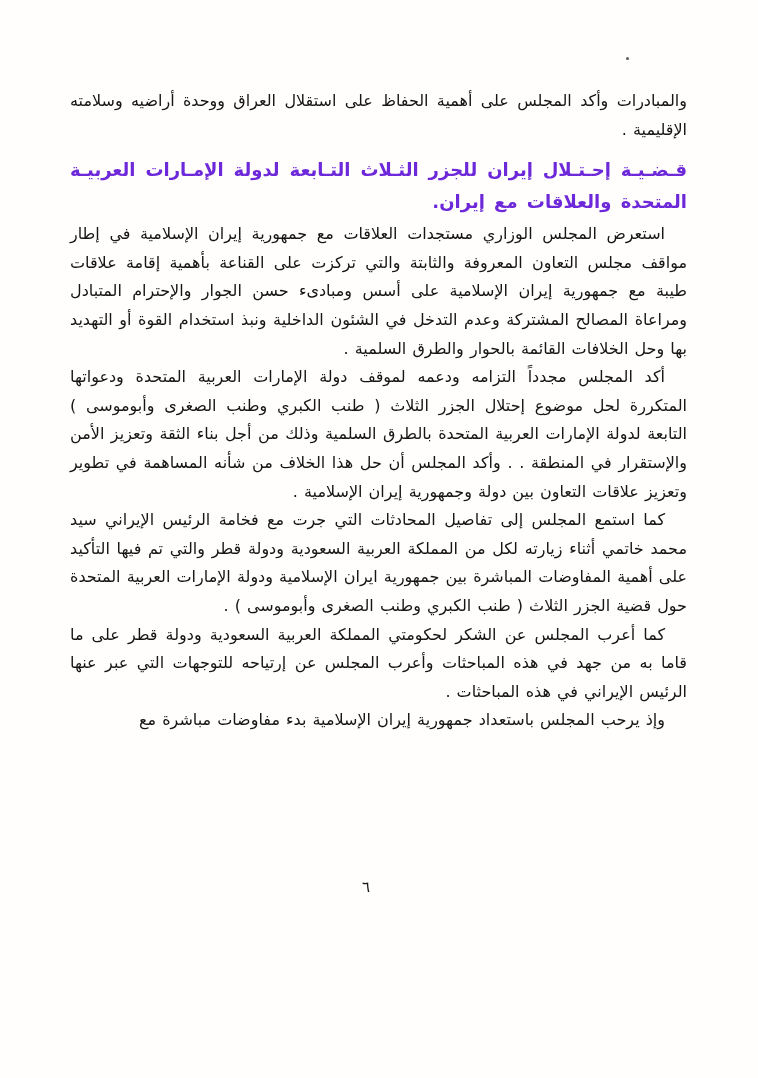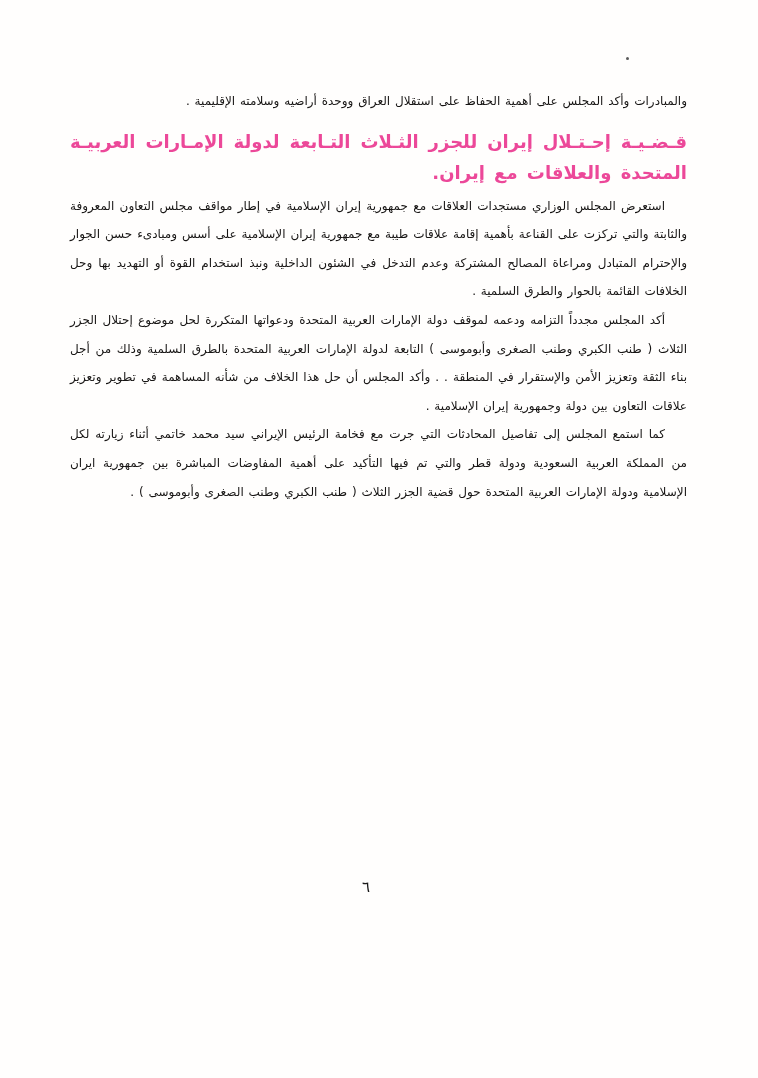--- a/index.html
+++ b/index.html
@@ -21,34 +21,34 @@
   }
   .text-column {
     position: absolute;
     top: 87px;
     right: 71px;
     width: 617px;
     text-align: justify;
   }
   .para {
     margin: 0;
-    font-size: 12px;
+    font-size: 16px;
     line-height: 28.6px;
     text-indent: 22px;
     word-spacing: 1px;
   }
   .para.no-indent { text-indent: 0; }
   .heading {
     margin: 10px 0 3px 0;
     font-size: 18px;
     font-weight: 700;
     line-height: 31.5px;
     word-spacing: 3px;
     text-align: justify;
-    color: #ec4899;
+    color: #6d28d9;
   }
   .page-number {
     position: absolute;
     top: 878px;
     left: 362px;
     font-size: 15px;
     color: #1a1a1a;
   }
   .artifact-dot {
     position: absolute;
@@ -73,19 +73,21 @@
 
     <h1 class="heading">قـضـيـة إحـتـلال إيران للجزر الثـلاث التـابعة لدولة الإمـارات العربيـة المتحدة والعلاقات مع إيران.</h1>
 
     <p class="para">استعرض المجلس الوزاري مستجدات العلاقات مع جمهورية إيران الإسلامية في إطار مواقف مجلس التعاون المعروفة والثابتة والتي تركزت على القناعة بأهمية إقامة علاقات طيبة مع جمهورية إيران الإسلامية على أسس ومبادىء حسن الجوار والإحترام المتبادل ومراعاة المصالح المشتركة وعدم التدخل في الشئون الداخلية ونبذ استخدام القوة أو التهديد بها وحل الخلافات القائمة بالحوار والطرق السلمية .</p>
 
     <p class="para">أكد المجلس مجدداً التزامه ودعمه لموقف دولة الإمارات العربية المتحدة ودعواتها المتكررة لحل موضوع إحتلال الجزر الثلاث ( طنب الكبري وطنب الصغرى وأبوموسى ) التابعة لدولة الإمارات العربية المتحدة بالطرق السلمية وذلك من أجل بناء الثقة وتعزيز الأمن والإستقرار في المنطقة . . وأكد المجلس أن حل هذا الخلاف من شأنه المساهمة في تطوير وتعزيز علاقات التعاون بين دولة وجمهورية إيران الإسلامية .</p>
 
 
     <p class="para">كما استمع المجلس إلى تفاصيل المحادثات التي جرت مع فخامة الرئيس الإيراني سيد محمد خاتمي أثناء زيارته لكل من المملكة العربية السعودية ودولة قطر والتي تم فيها التأكيد على أهمية المفاوضات المباشرة بين جمهورية ايران الإسلامية ودولة الإمارات العربية المتحدة حول قضية الجزر الثلاث ( طنب الكبري وطنب الصغرى وأبوموسى ) .</p>
 
+    <p class="para">كما أعرب المجلس عن الشكر لحكومتي المملكة العربية السعودية ودولة قطر على ما قاما به من جهد في هذه المباحثات وأعرب المجلس عن إرتياحه للتوجهات التي عبر عنها الرئيس الإيراني في هذه المباحثات .</p>
 
+    <p class="para">وإذ يرحب المجلس باستعداد جمهورية إيران الإسلامية بدء مفاوضات مباشرة مع</p>
 
   </main>
 
   <footer class="page-number">٦</footer>
 
 </div>
 
 </body></html>

